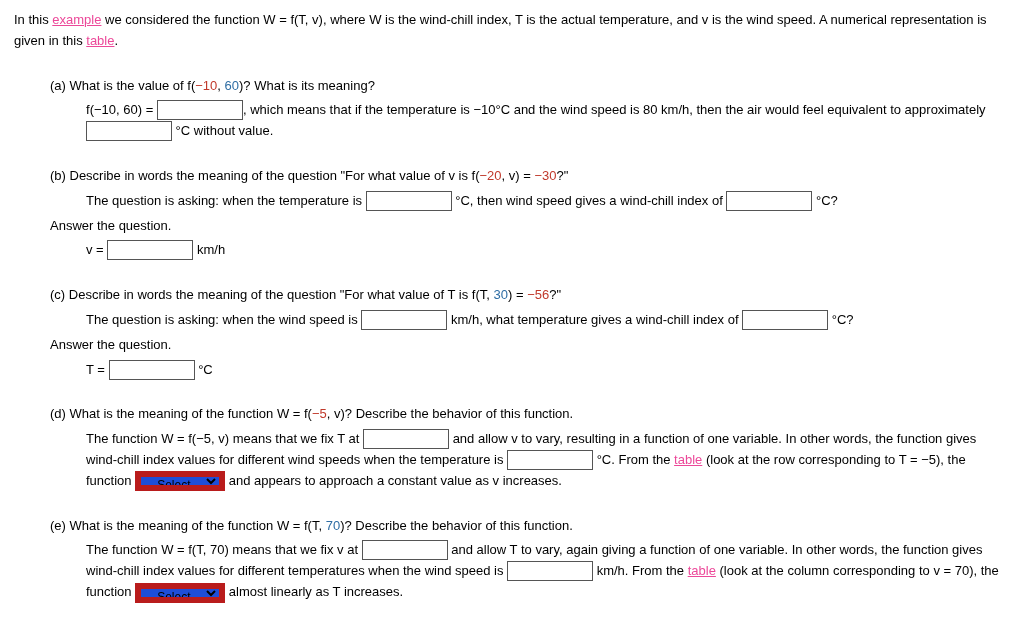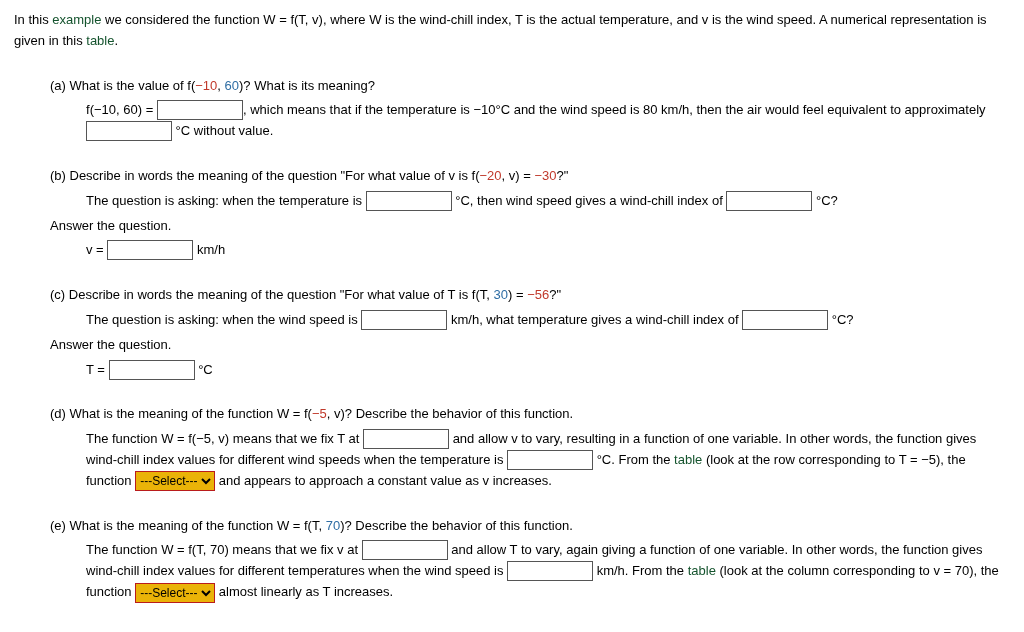--- a/index.html
+++ b/index.html
@@ -6,40 +6,40 @@
     font-family: Verdana, Geneva, sans-serif;
     font-size: 13px;
     line-height: 1.6;
     color: #000;
     margin: 0;
     padding: 10px 14px;
     width: 1024px;
     box-sizing: border-box;
   }
   p { margin: 0 0 4px 0; }
-  .link { color: #14532d; }
+  .link { color: #ec4899; text-decoration: underline; }
   .neg { color: #c0392b; }
   .num { color: #2e6da4; }
   .indent1 { padding-left: 36px; }
   .indent2 { padding-left: 72px; }
   .section { margin-top: 24px; margin-bottom: 4px; }
   input[type="text"].ans {
     border: 1px solid #555;
     height: 18px;
     font-size: 12px;
     padding: 0 2px;
     vertical-align: baseline;
     background:#fff;
   }
   select.ans {
-    border: 1px solid #b91c1c;
+    border: 6px solid #b91c1c;
     font-size: 12px;
     height: 20px;
     vertical-align: middle;
-    background:#eab308;
+    background:#1d4ed8;
   }
   .it { }
 </style>
 </head>
 <body>
 
 <p>
   <span>In this </span><span class="link">example</span><span> we considered the function </span><span class="it">W = f(T, v)</span><span>, where </span><span class="it">W</span><span> is the wind-chill index, </span><span class="it">T</span><span> is the actual temperature, and </span><span class="it">v</span><span> is the wind speed. A numerical representation is given in this </span><span class="link">table</span><span>.</span>
 </p>
 

